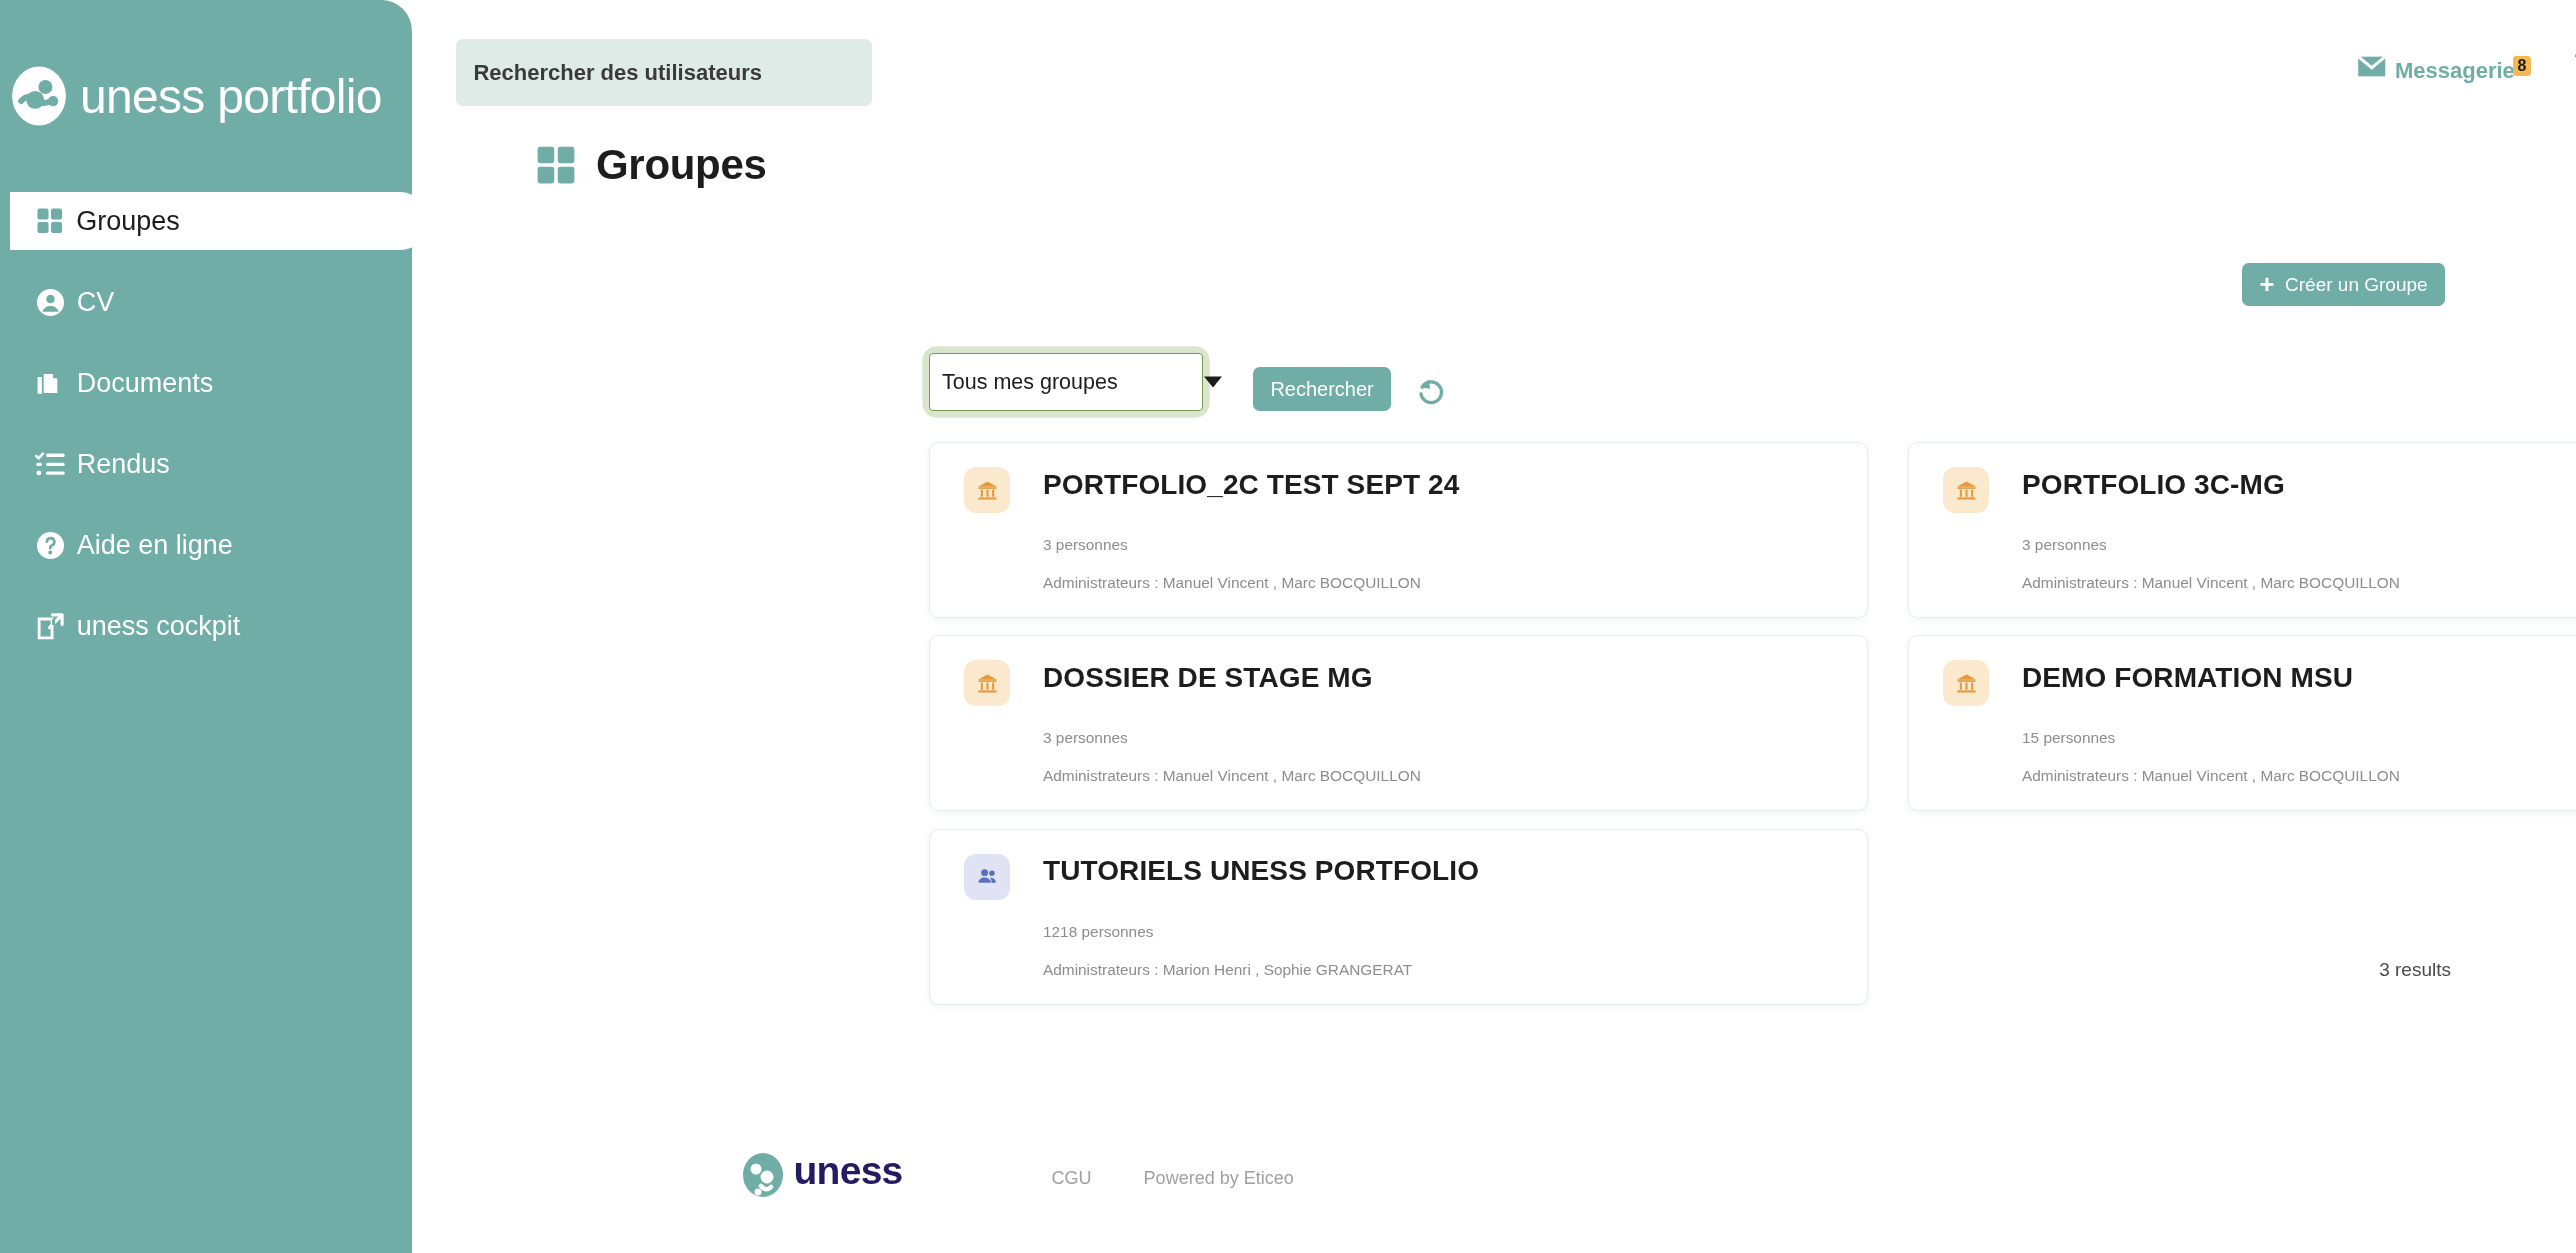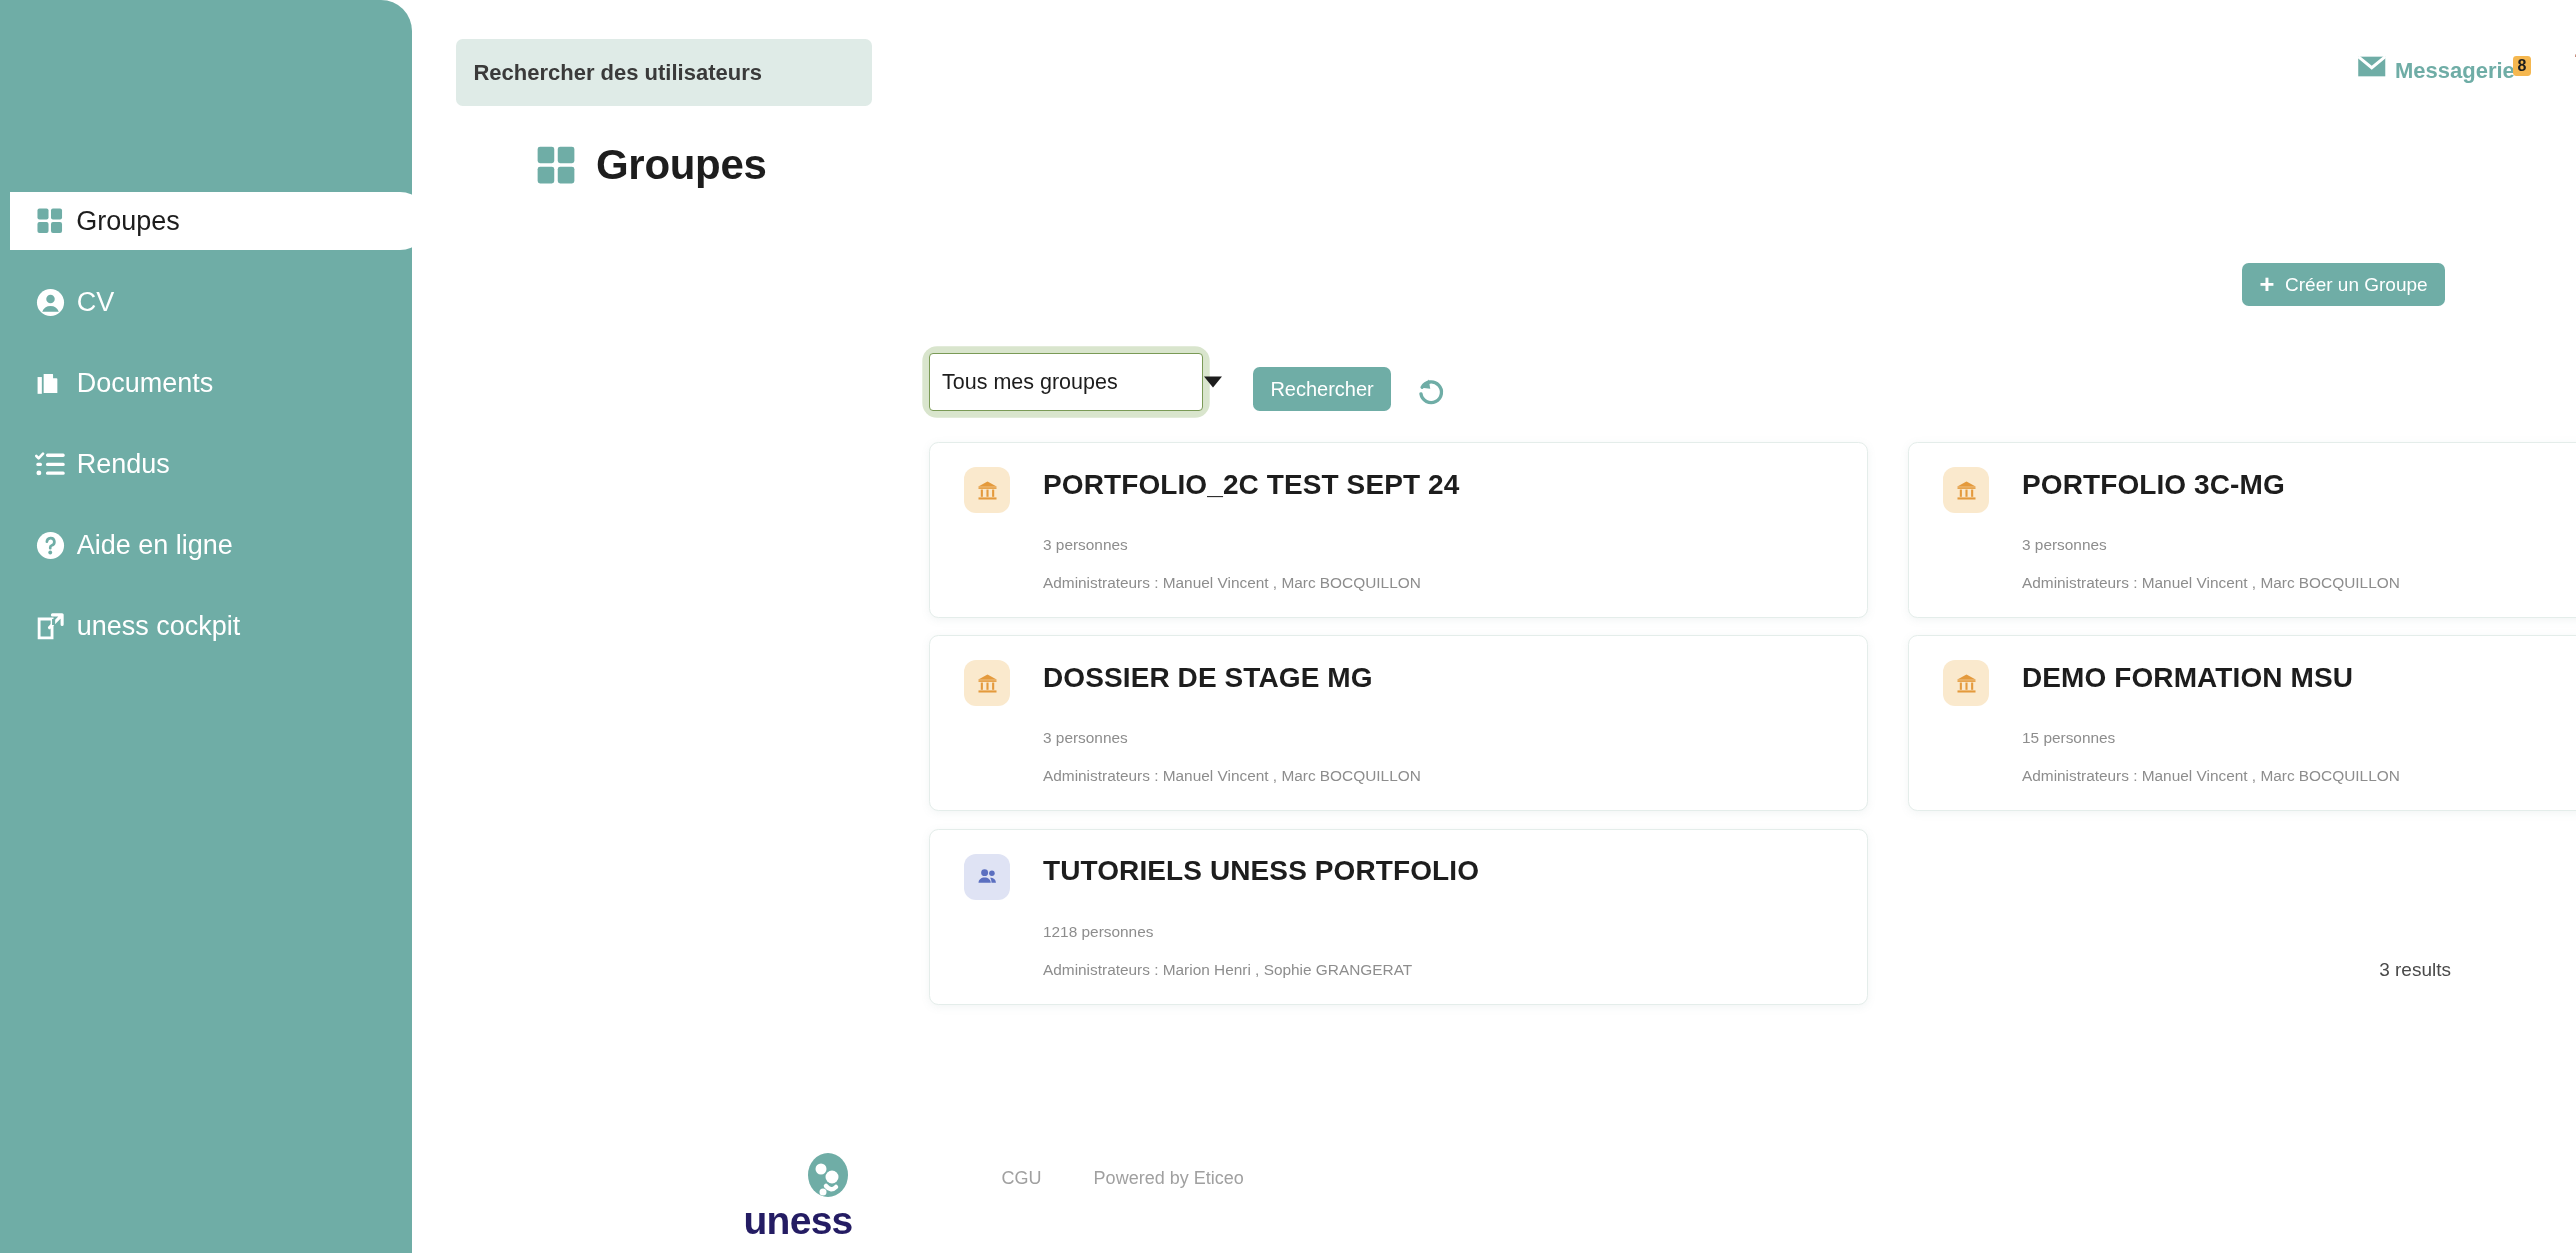--- a/index.html
+++ b/index.html
@@ -235,40 +235,53 @@
     font-size: 19px; color: #4a4a4a;
   }
 
   
   #footer {
     position: absolute; left: 412px; top: 1134px;
     width: 2164px; height: 119px;
     display: flex; align-items: flex-start;
     padding-left: 326px; padding-top: 14.8px;
   }
-  #footer-logo { display: flex; align-items: flex-end; flex-direction: column; }
+  #footer-logo { display: flex; align-items: flex-start; }
   #footer-logo-mark { width: 50px; height: 50px; }
   #footer-logo-text {
     color: #241c63; font-size: 39px; font-weight: bold;
     letter-spacing: -0.7px; margin-left: 5.4px;
   }
   #footer-links {
     display: flex; align-items: center;
     margin-left: 149px; margin-top: 19px;
     gap: 52px;
   }
   #footer-links a {
     color: #a0a0a0; font-size: 18px; text-decoration: none; cursor: pointer;
   }
 </style>
 </head>
 <body>
 
 <div id="sidebar">
 
+  <div id="brand">
+    <span id="brand-logo">
+      <svg viewBox="0 0 100 100" width="64" height="64">
+        <ellipse cx="50" cy="50" rx="42" ry="46" fill="#ffffff"></ellipse>
+        <circle cx="60" cy="36" r="11" fill="#6fada6"></circle>
+        <circle cx="44" cy="56" r="14" fill="#6fada6"></circle>
+        <circle cx="72" cy="58" r="8" fill="#6fada6"></circle>
+        <path d="M22 58 q10 -12 22 -2 q10 9 24 2" stroke="#6fada6" stroke-width="9" fill="none" stroke-linecap="round"></path>
+        <path d="M34 76 q16 10 32 0" stroke="#6fada6" stroke-width="0" fill="none"></path>
+      </svg>
+    </span>
+    <span id="brand-title">uness portfolio</span>
+  </div>
 
   <nav id="nav">
 
     <div class="nav-item active">
       <span class="nav-icon">
         <svg viewBox="0 0 24 24" width="29.5" height="29.5">
           <rect x="2" y="2" width="9" height="9" rx="1.6" fill="#6fada6"></rect>
           <rect x="13" y="2" width="9" height="9" rx="1.6" fill="#6fada6"></rect>
           <rect x="2" y="13" width="9" height="9" rx="1.6" fill="#6fada6"></rect>
           <rect x="13" y="13" width="9" height="9" rx="1.6" fill="#6fada6"></rect>

